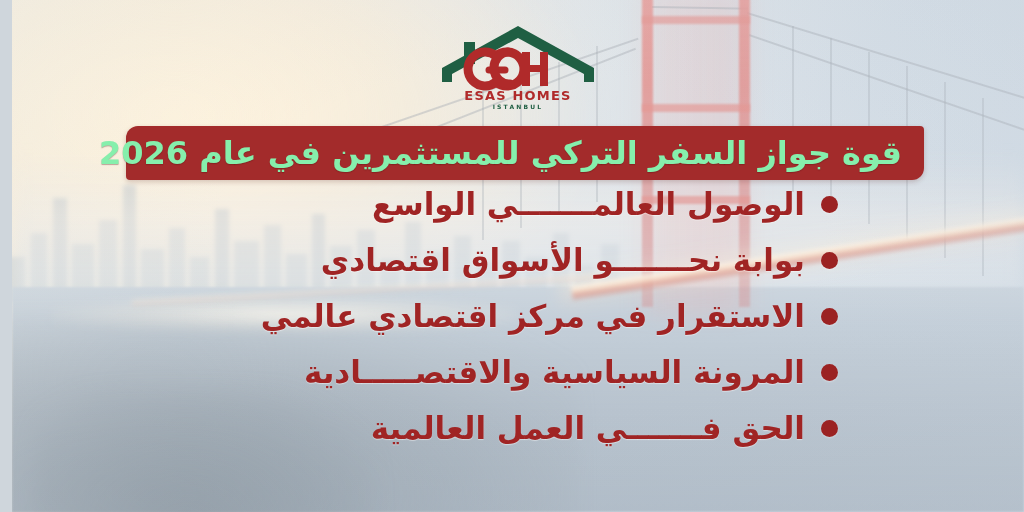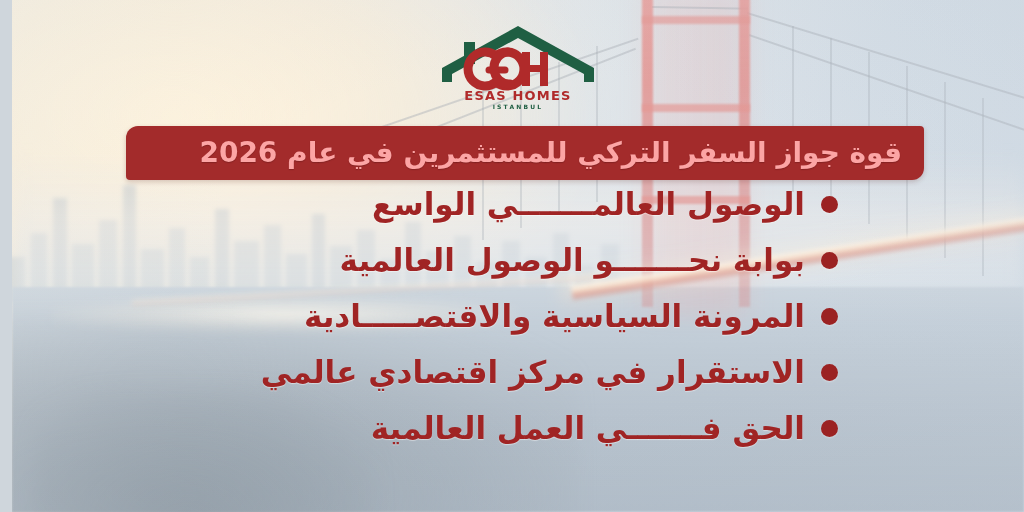--- a/index.html
+++ b/index.html
@@ -166,21 +166,21 @@
   
   .title-banner{
     position:absolute;left:114px;top:126px;width:798px;height:54px;
     background:#A32B2B;
     border-radius:12px 4px 12px 4px;
     box-shadow:0 2px 5px rgba(90,30,30,.22);
     display:flex;align-items:center;justify-content:flex-start;
     padding:0 22px;box-sizing:border-box;
   }
   .title-text{
-    color:#fca5a5;font-size:28px;font-weight:bold;
+    color:#86efac;font-size:32px;font-weight:bold;
     letter-spacing:.2px;line-height:1;white-space:nowrap;
     text-shadow:0 1px 1px rgba(80,20,20,.35);
     direction:rtl;
   }
 
   
   .bullets{
     position:absolute;right:186px;top:178px;width:660px;
     display:flex;flex-direction:column;gap:4px;
     direction:rtl;
@@ -316,31 +316,31 @@
 
     <div class="bullets">
 
       <div class="bullet-row">
         <span class="dot"></span>
         <span class="bullet-text">الوصول العالمـــــــي الواسع</span>
       </div>
 
       <div class="bullet-row">
         <span class="dot"></span>
-        <span class="bullet-text">بوابة نحـــــــو الوصول العالمية</span>
+        <span class="bullet-text">بوابة نحـــــــو الأسواق اقتصادي</span>
+      </div>
+
+      <div class="bullet-row">
+        <span class="dot"></span>
+        <span class="bullet-text">الاستقرار في مركز اقتصادي عالمي</span>
       </div>
 
       <div class="bullet-row">
         <span class="dot"></span>
         <span class="bullet-text">المرونة السياسية والاقتصـــــادية</span>
-      </div>
-
-      <div class="bullet-row">
-        <span class="dot"></span>
-        <span class="bullet-text">الاستقرار في مركز اقتصادي عالمي</span>
       </div>
 
       <div class="bullet-row">
         <span class="dot"></span>
         <span class="bullet-text">الحق فـــــــي العمل العالمية</span>
       </div>
 
     </div>
 
 

